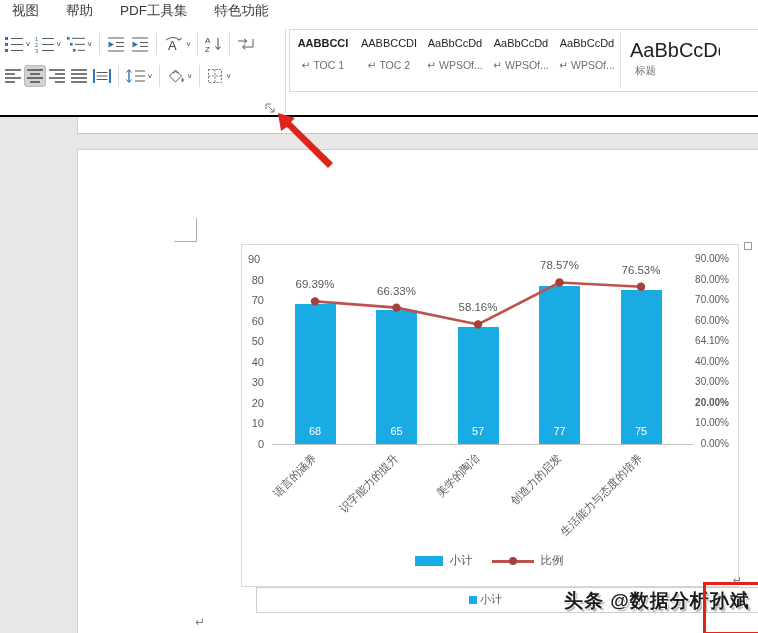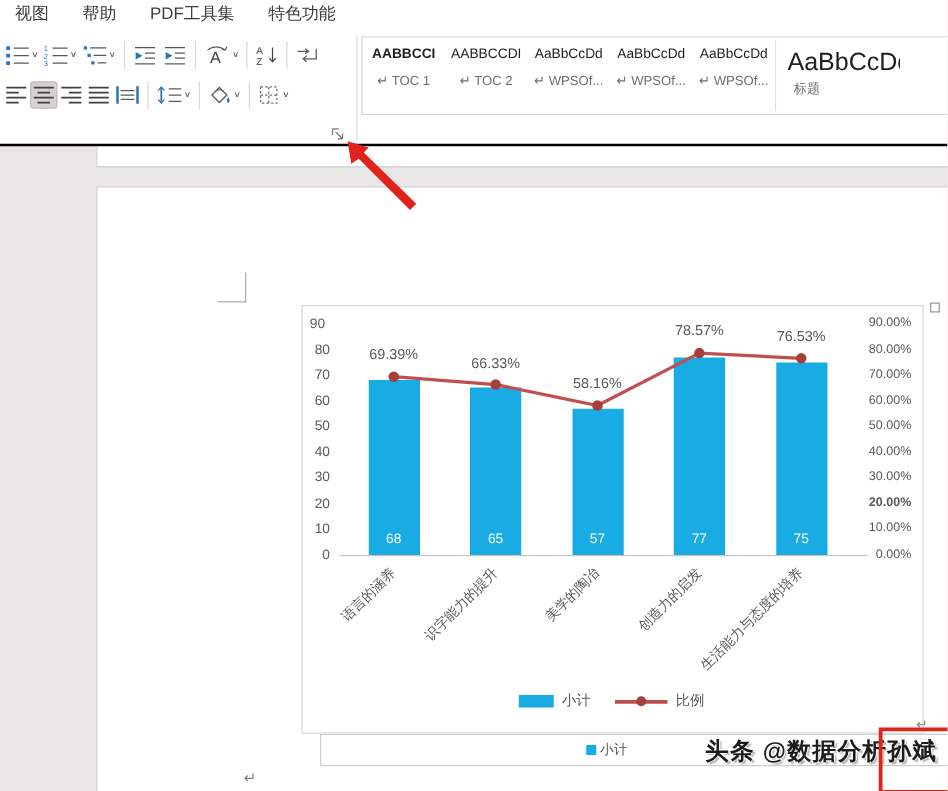--- a/index.html
+++ b/index.html
@@ -329,21 +329,21 @@
           <div class="tick-l" style="top: 90.2222px;">50</div>
           <div class="tick-l" style="top: 110.778px;">40</div>
           <div class="tick-l" style="top: 131.333px;">30</div>
           <div class="tick-l" style="top: 151.889px;">20</div>
           <div class="tick-l" style="top: 172.444px;">10</div>
           <div class="tick-l" style="top: 193px;">0</div>
           <div class="tick-r" style="top: 8px;">90.00%</div>
           <div class="tick-r" style="top: 28.5556px;">80.00%</div>
           <div class="tick-r" style="top: 49.1111px;">70.00%</div>
           <div class="tick-r" style="top: 69.6667px;">60.00%</div>
-          <div class="tick-r" style="top: 90.2222px;">50.00%</div>
+          <div class="tick-r" style="top: 90.2222px;">64.10%</div>
           <div class="tick-r" style="top: 110.778px; text-align: right;">40.00%</div>
           <div class="tick-r" style="top: 131.333px;">30.00%</div>
           <div class="tick-r" style="top: 151.889px; font-weight: bold;">20.00%</div>
           <div class="tick-r" style="top: 172.444px;">10.00%</div>
           <div class="tick-r" style="top: 193px;">0.00%</div>
           <div class="axis-x"></div>
           <div class="bar" style="left: 52.5px; top: 59.2222px; width: 41px; height: 139.778px; background: rgb(25, 172, 228);"></div>
           <div class="bar-label" style="left: 52.5px; top: 180px;">68</div>
           <div class="bar" style="left: 134px; top: 65.3889px; width: 41px; height: 133.611px; background: rgb(25, 172, 228);"></div>
           <div class="bar-label" style="left: 134px; top: 180px;">65</div>

